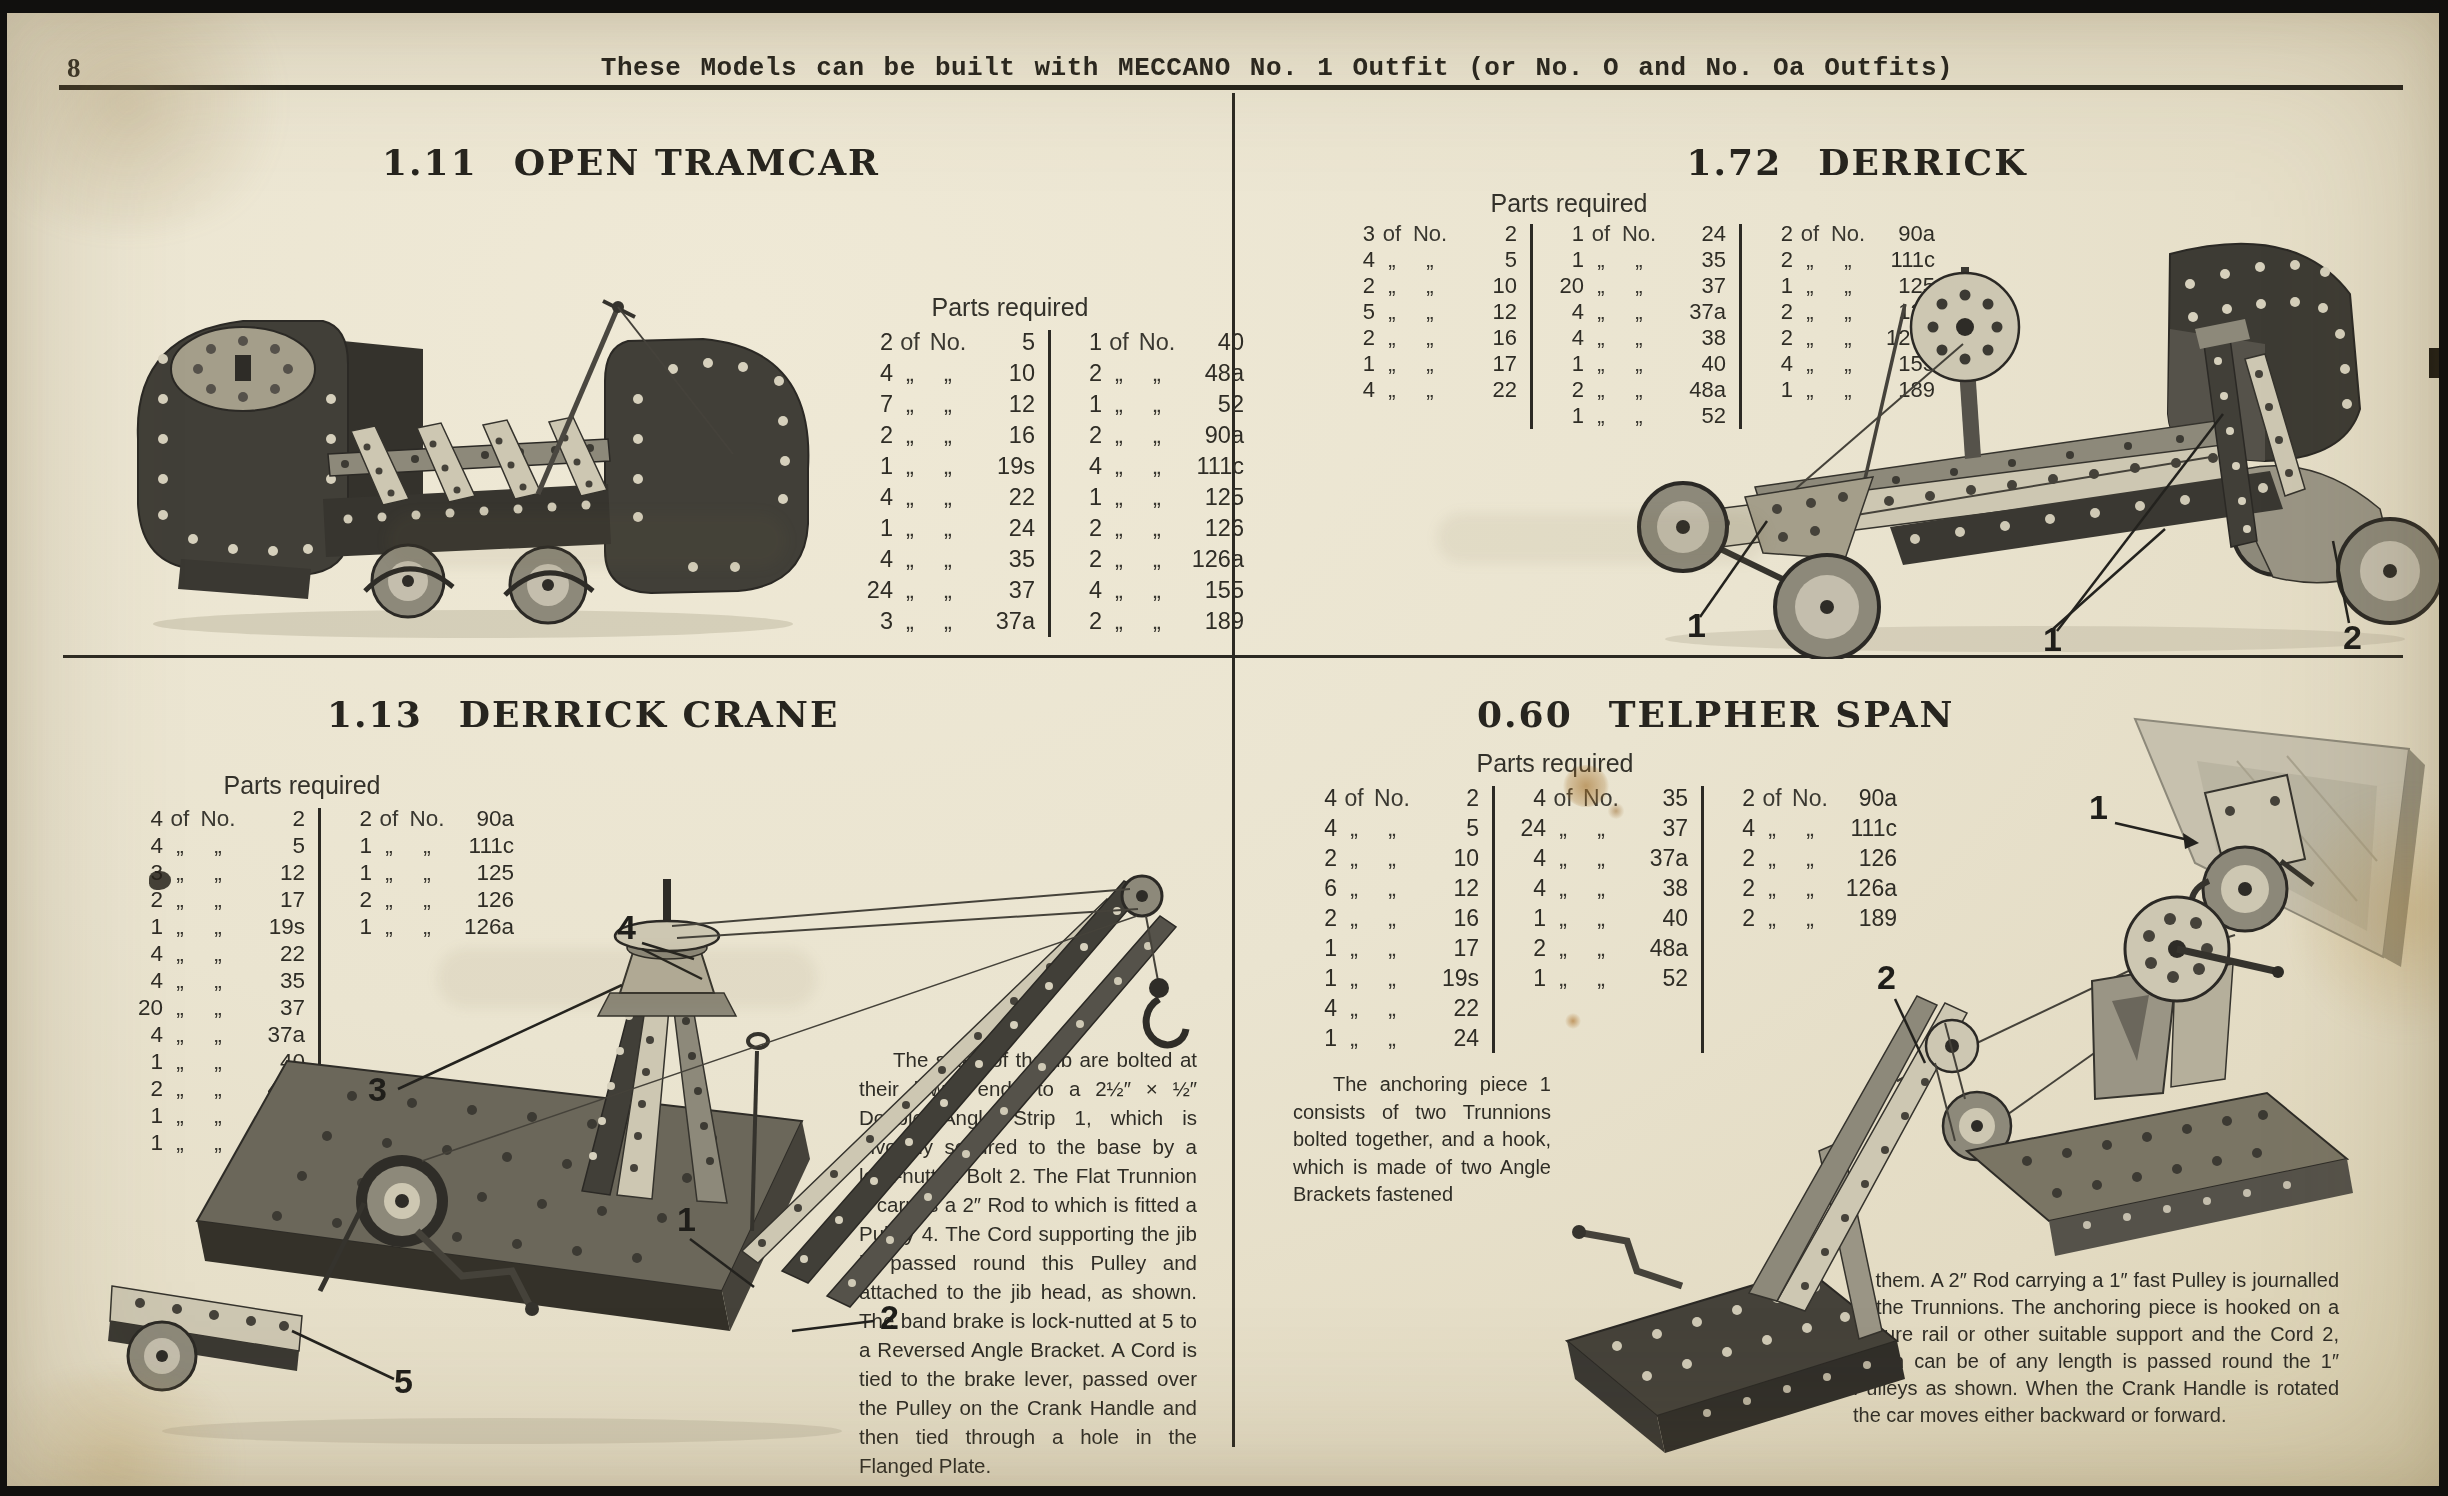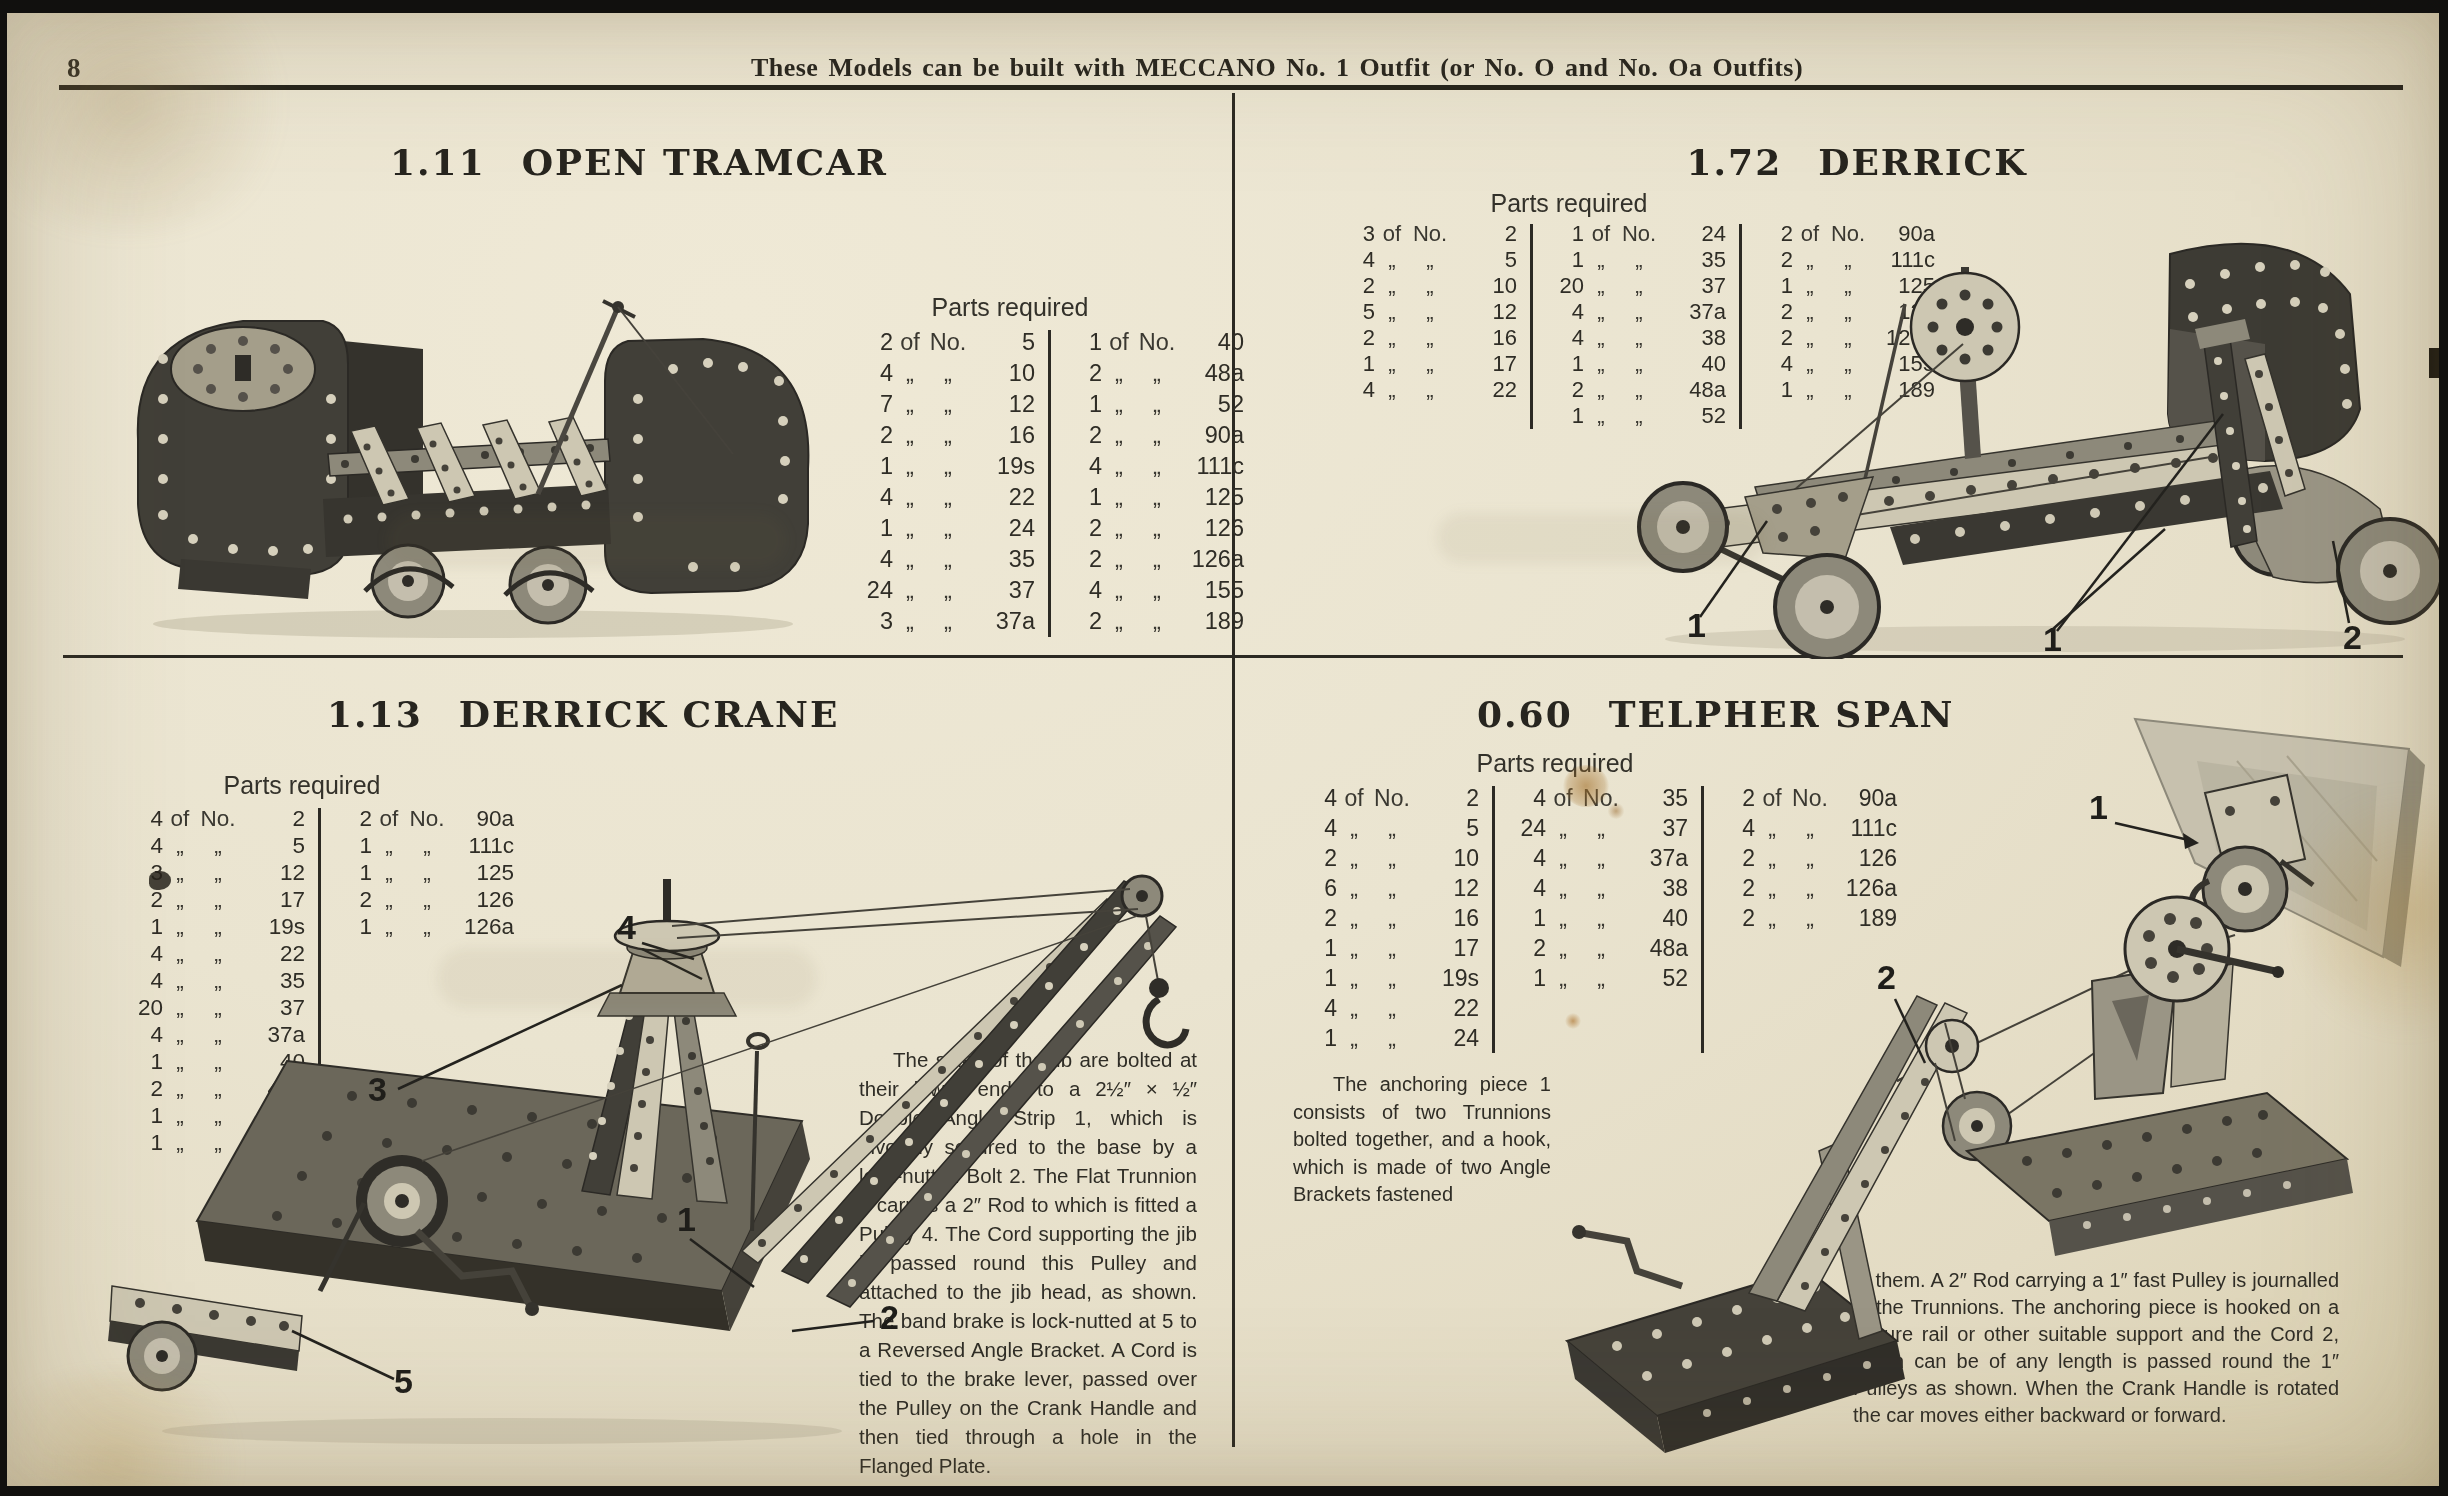--- a/index.html
+++ b/index.html
@@ -5,21 +5,21 @@
   html,body{margin:0;padding:0;}
   body{width:2448px;height:1496px;background:#11100e;position:relative;
        font-family:"Liberation Sans",sans-serif;overflow:hidden;}
   .paper{position:absolute;left:7px;top:13px;right:9px;bottom:10px;overflow:hidden;
        background:radial-gradient(ellipse at 30% 20%, #efe9d6 0%, #eae4d0 45%, #e3dbc3 78%, #d8cead 100%);}
   .vignette{position:absolute;inset:0;pointer-events:none;
        box-shadow:inset 0 0 170px rgba(112,92,52,.30), inset 0 0 45px rgba(120,100,60,.14);}
   .rule{position:absolute;background:#23211a;}
   .pagenum{position:absolute;font-family:"Liberation Serif",serif;font-weight:bold;
        font-size:27px;color:#26241e;}
-  .header{position:absolute;font-family:Liberation Serif, serif;font-weight:bold;
+  .header{position:absolute;font-family:Liberation Mono, monospace;font-weight:bold;
        font-size:26px;color:#26241e;text-align:center;letter-spacing:.5px;word-spacing:3px;}
   .model-title{position:absolute;font-family:"DejaVu Serif",serif;font-weight:bold;
        color:#27251f;text-align:center;font-size:36px;letter-spacing:2px;white-space:nowrap;}
   .mnum{margin-right:36px;}
   .parts-req{position:absolute;font-size:25px;color:#33312a;text-align:center;}
   .parts-table{position:absolute;display:flex;align-items:flex-start;color:#2f2d26;}
   .pt-col{display:flex;flex-direction:column;}
   .pt-row{display:grid;grid-template-columns:40px 30px 46px 64px;align-items:baseline;}
   .lh31 .pt-row{height:31px;font-size:23.5px;line-height:31px;}
   .lh30 .pt-row{height:30px;font-size:23px;line-height:30px;}
@@ -42,21 +42,21 @@
 
 <div class="paper">
 
   <div class="pagenum" style="left:60px;top:40px;">8</div>
   <div class="header" style="left:400px;top:40px;width:1740px;">These Models can be built with MECCANO No. 1 Outfit (or No. O and No. Oa Outfits)</div>
   <div class="rule" style="left:52px;top:72px;width:2344px;height:5px;"></div>
   <div class="rule" style="left:1225px;top:80px;width:3px;height:1354px;background:#2b2922;"></div>
   <div class="rule" style="left:56px;top:642px;width:2340px;height:3px;background:#2b2922;"></div>
   <div class="rule" style="right:0;top:335px;width:10px;height:30px;background:#17150f;"></div>
 
-  <div class="model-title" style="left:342px;top:128px;width:580px;">
+  <div class="model-title" style="left:334px;top:128px;width:580px;">
     <span class="mnum">1.11</span><span>OPEN TRAMCAR</span>
   </div>
   <div class="parts-req" style="left:838px;top:280px;width:330px;">Parts required</div>
   <div class="parts-table lh31" style="left:848px;top:314px;">
       <div class="pt-col">
         <div class="pt-row">
           <span class="pt-q">2</span>
           <span class="pt-m1">of</span>
           <span class="pt-m2">No.</span>
           <span class="pt-n">5</span>

